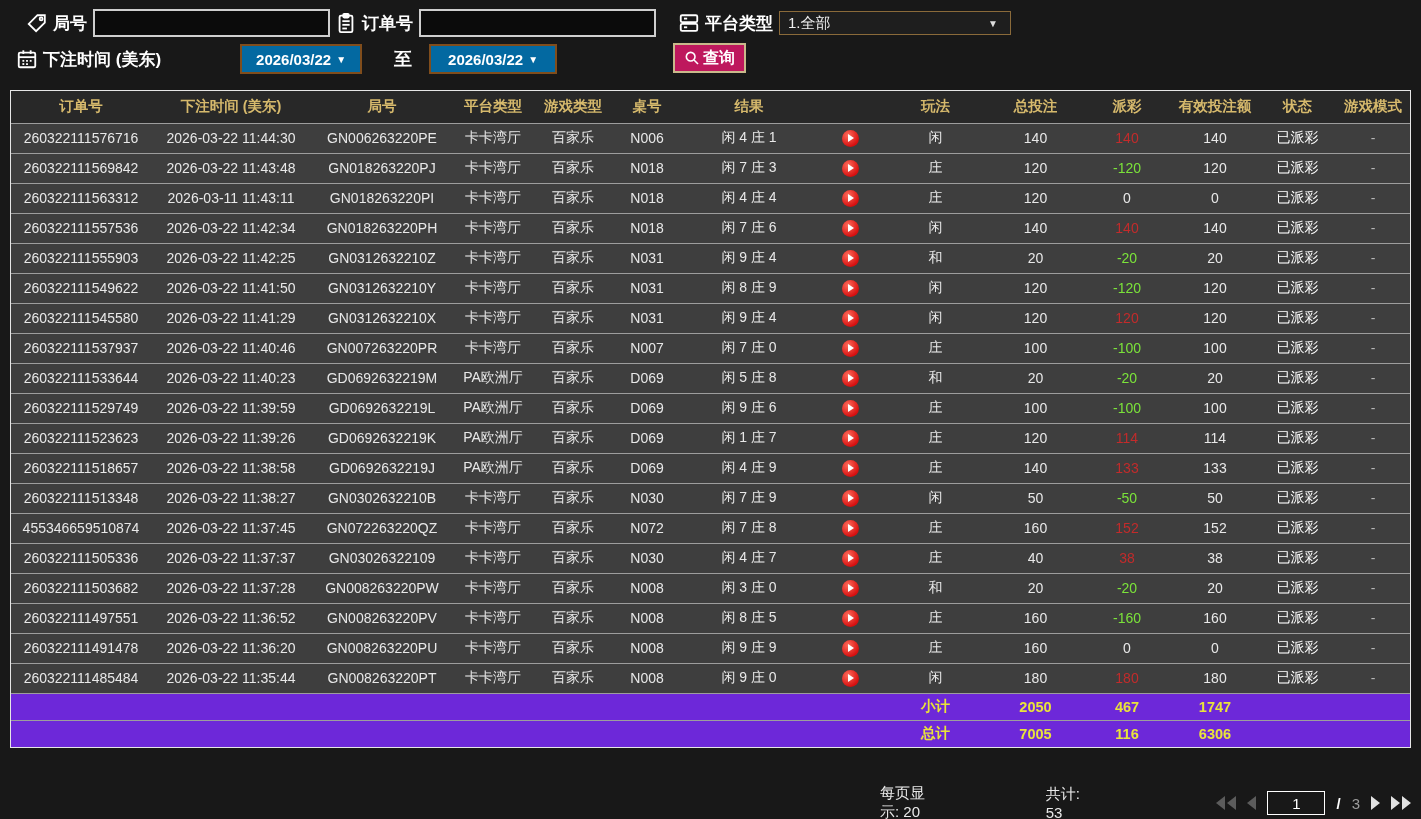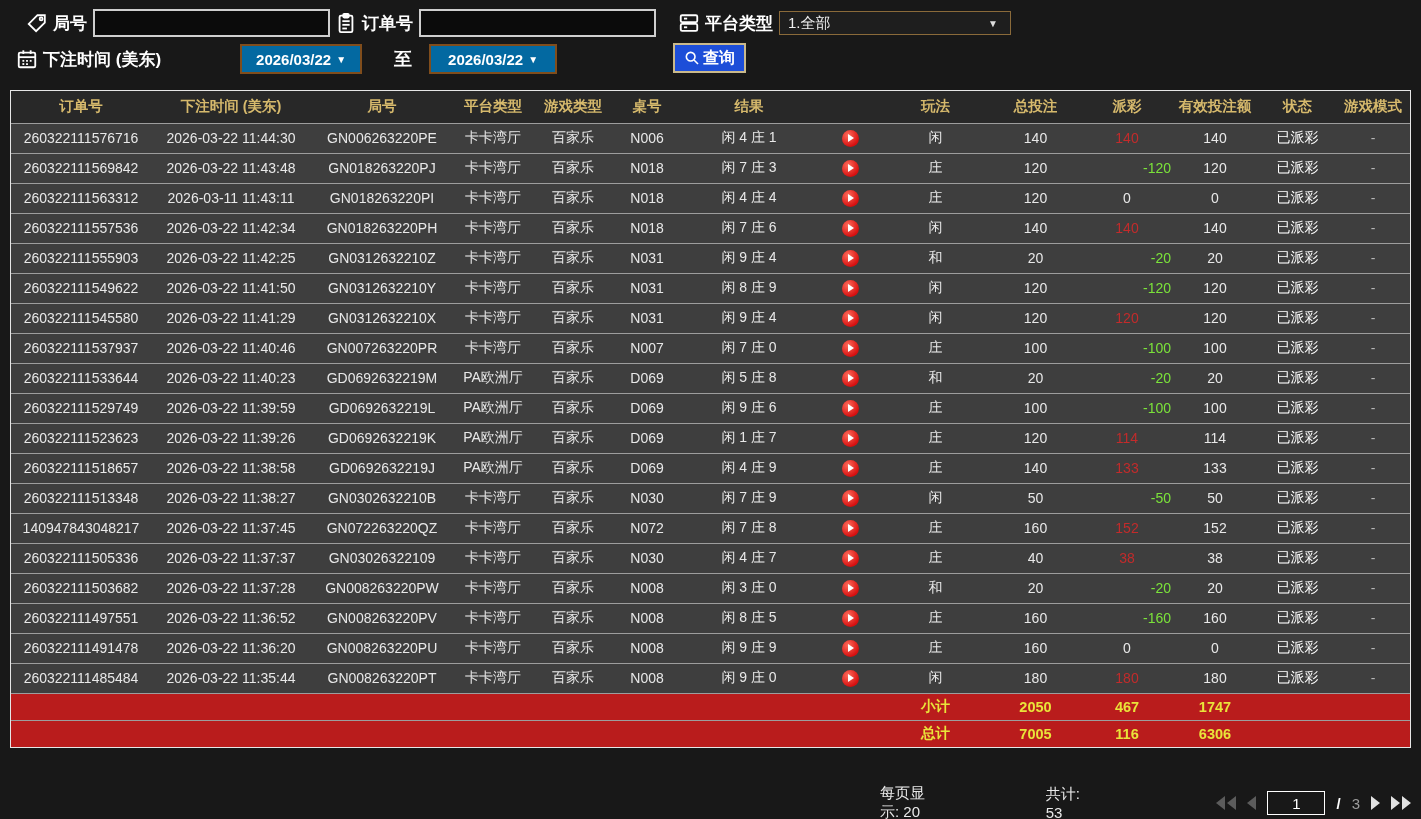--- a/index.html
+++ b/index.html
@@ -19,32 +19,32 @@
   .g-time    { left:16px;  top:44px; }
   .g-query   { left:673px; top:43px; }
 
   .sel-platform { width:232px; height:24px; background:#1e1e1e; border:1px solid #8a6a3a; display:flex; align-items:center; justify-content:space-between; padding:0 12px 0 8px; color:#eee; font-size:15px; cursor:pointer; }
   .sel-platform .arr { font-size:10px; color:#ddd; }
 
   .date-sel { height:30px; background:#0369a1; border:2px solid #804d1c; color:#fff; font-size:15px; font-weight:bold; display:flex; align-items:center; justify-content:center; padding:0 8px; cursor:pointer; white-space:nowrap; }
   .date-sel .arr { font-size:10px; margin-left:5px; }
   .to-label { font-size:18px; font-weight:bold; color:#fff; }
 
-  .query-btn { height:30px; padding:0 9px; background:#1d4ed8; border:2px solid #c9b98b; color:#fff; font-size:16px; font-weight:bold; display:flex; align-items:center; gap:3px; cursor:pointer; }
+  .query-btn { height:30px; padding:0 9px; background:#be185d; border:2px solid #c9b98b; color:#fff; font-size:16px; font-weight:bold; display:flex; align-items:center; gap:3px; cursor:pointer; }
   .query-btn svg { width:16px; height:16px; }
 
   
   .table-wrap { position:absolute; left:10px; top:90px; width:1401px; border:1px solid #e6e6e6; background:#3e3e3e; }
   table { border-collapse:collapse; table-layout:fixed; width:1399px; }
   th { height:32px; background:#282828; color:#d6b96c; font-size:14.5px; font-weight:bold; white-space:nowrap; }
   td { height:30px; color:#e8e8e8; font-size:14px; text-align:center; white-space:nowrap; overflow:hidden; }
   tbody tr { background:#3e3e3e; border-top:1px solid #9d9d9d; }
-  tfoot tr { background:#b91c1c; border-top:1px solid #9d9d9d; height:27px; }
+  tfoot tr { background:#6d28d9; border-top:1px solid #9d9d9d; height:27px; }
   td.pos  { color:#c22b2b; }
-  td.neg  { color:#7be33a;text-align:right; }
+  td.neg  { color:#7be33a; }
   td.zero { color:#e8e8e8; }
   td.status { color:#ffffff; }
   td.dim  { color:#b5b5b5; }
   tfoot td { color:#e9e43a; font-weight:bold; font-size:14.5px; height:27px; }
 
   .play-icon { display:inline-flex; width:17px; height:17px; border-radius:50%; background:radial-gradient(circle at 35% 30%, #ff6a5a, #d60f0f 72%); align-items:center; justify-content:center; cursor:pointer; vertical-align:middle; }
   .play-tri { width:0; height:0; border-top:4px solid transparent; border-bottom:4px solid transparent; border-left:6px solid #fff; margin-left:2px; }
 
   
   .pagination { position:absolute; left:10px; top:788px; width:1401px; height:30px; display:flex; align-items:center; color:#e8e8e8; font-size:15px;gap:44px; }
@@ -407,21 +407,21 @@
                 <span class="play-tri"></span>
               </span></td>
             <td>闲</td>
             <td>50</td>
             <td class="neg">-50</td>
             <td>50</td>
             <td class="status">已派彩</td>
             <td class="dim">-</td>
           </tr>
           <tr>
-            <td>140947843048217</td>
+            <td>455346659510874</td>
             <td>2026-03-22 11:37:45</td>
             <td>GN072263220QZ</td>
             <td>卡卡湾厅</td>
             <td>百家乐</td>
             <td>N072</td>
             <td>闲 7 庄 8</td>
             <td><span class="play-icon">
                 <span class="play-tri"></span>
               </span></td>
             <td>庄</td>

